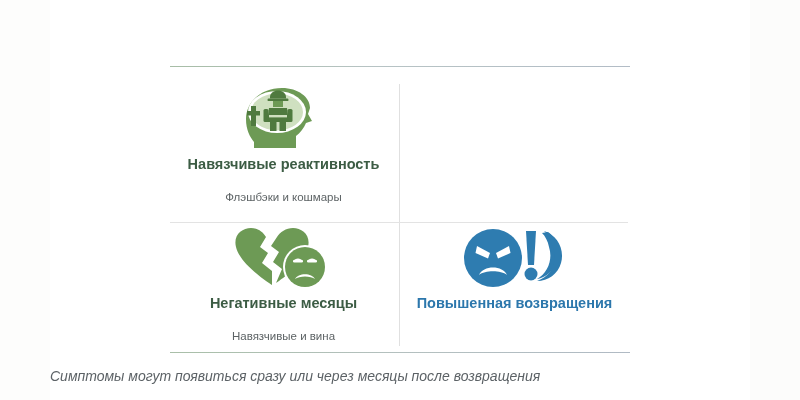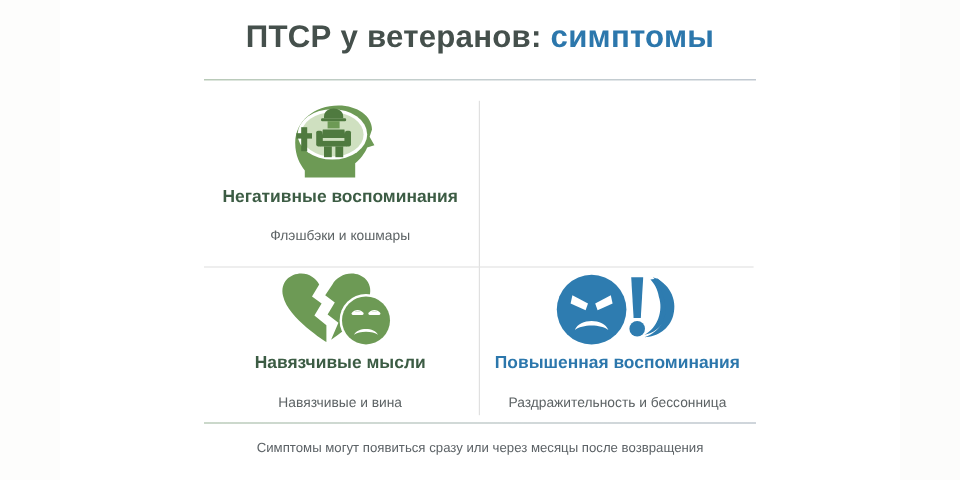--- a/index.html
+++ b/index.html
@@ -139,42 +139,37 @@
     top: 352px;
     width: 460px;
     height: 1px;
     background: linear-gradient(to right, #a9bfa8 0%, #b4c0bf 50%, #b0bac4 100%);
   }
   .footer-note {
     position: absolute;
     left: 0;
     top: 368px;
     width: 700px;
-    text-align: center;
-    font-size: 11px;
+    text-align: left;
+    font-size: 14px;
     color: #5c6266;
     white-space: nowrap;
+    font-style: italic;
   }
 </style>
 </head>
 <body>
 
 <div class="slide">
 
   <div class="edge-band left"></div>
   <div class="edge-band right"></div>
 
   <div class="canvas">
 
-    <div class="title-wrap">
-      <div class="title">
-        <span class="t-dark">ПТСР у ветеранов:</span>
-        <span class="t-blue">симптомы</span>
-      </div>
-    </div>
     <div class="title-rule"></div>
 
     <div class="grid">
 
       <div class="v-divider"></div>
       <div class="h-divider"></div>
 
       <div class="quad q1">
         <div class="icon-box">
           <svg width="96" height="66" viewBox="0 0 96 66">
@@ -200,21 +195,21 @@
               <rect x="27.5" y="25" width="5" height="13" rx="1.5"></rect>
               <rect x="51.5" y="25" width="5" height="13" rx="1.5"></rect>
 
               <rect x="34" y="38" width="6.5" height="9"></rect>
               <rect x="43.5" y="38" width="6.5" height="9"></rect>
             </g>
 
             <rect x="33" y="31" width="18" height="2.4" fill="#cfe0c0"></rect>
           </svg>
         </div>
-        <div class="q-title green-text">Негативные воспоминания</div>
+        <div class="q-title green-text">Навязчивые реактивность</div>
         <div class="q-sub">Флэшбэки и кошмары</div>
       </div>
 
 
       <div class="quad q3">
         <div class="icon-box">
           <svg width="104" height="62" viewBox="0 0 104 62">
             <g fill="#6d9a55">
 
               <path d="M40 58 C40 58 8 38 4 20 C1 8 10 1 19 1 C26 1 31 5 34 10 L28 20 L36 26 L30 36 L40 44 Z"></path>
@@ -228,21 +223,21 @@
 
               <path d="M61 34 C63.5 30.5 68.5 30.5 71 34 C68.5 32.5 63.5 32.5 61 34 Z"></path>
               <path d="M75 34 C77.5 30.5 82.5 30.5 85 34 C82.5 32.5 77.5 32.5 75 34 Z"></path>
               <rect x="61" y="33" width="10" height="2.6" rx="1.3"></rect>
               <rect x="75" y="33" width="10" height="2.6" rx="1.3"></rect>
 
               <path d="M63 52 C66 45.5 80 45.5 83 52 C79 48.5 67 48.5 63 52 Z"></path>
             </g>
           </svg>
         </div>
-        <div class="q-title green-text">Навязчивые мысли</div>
+        <div class="q-title green-text">Негативные месяцы</div>
         <div class="q-sub">Навязчивые и вина</div>
       </div>
 
       <div class="quad q4">
         <div class="icon-box">
           <svg width="106" height="62" viewBox="0 0 106 62">
 
             <circle cx="31" cy="31" r="29" fill="#2e7cb0"></circle>
             <g fill="#ffffff">
 
@@ -254,22 +249,21 @@
 
             <g fill="#2e7cb0">
               <path d="M64 4 L74 4 L72 38 L66 38 Z"></path>
               <circle cx="69" cy="47" r="6.5"></circle>
             </g>
 
             <path d="M86 5 C96 12 99 26 93 38 C89 46 82 51 75 52 C86 46 91 32 87 20 C86 14 83 9 80 6 Z" fill="#2e7cb0"></path>
             <path d="M82 4 C95 8 103 22 99 36 C96 47 86 54 75 54 C88 50 95 37 92 25 C90 15 87 8 82 4 Z" fill="#2e7cb0"></path>
           </svg>
         </div>
-        <div class="q-title blue-text">Повышенная воспоминания</div>
-        <div class="q-sub">Раздражительность и бессонница</div>
+        <div class="q-title blue-text">Повышенная возвращения</div>
       </div>
 
     </div>
 
     <div class="footer-rule"></div>
     <div class="footer-note">Симптомы могут появиться сразу или через месяцы после возвращения</div>
 
   </div>
 </div>
 

